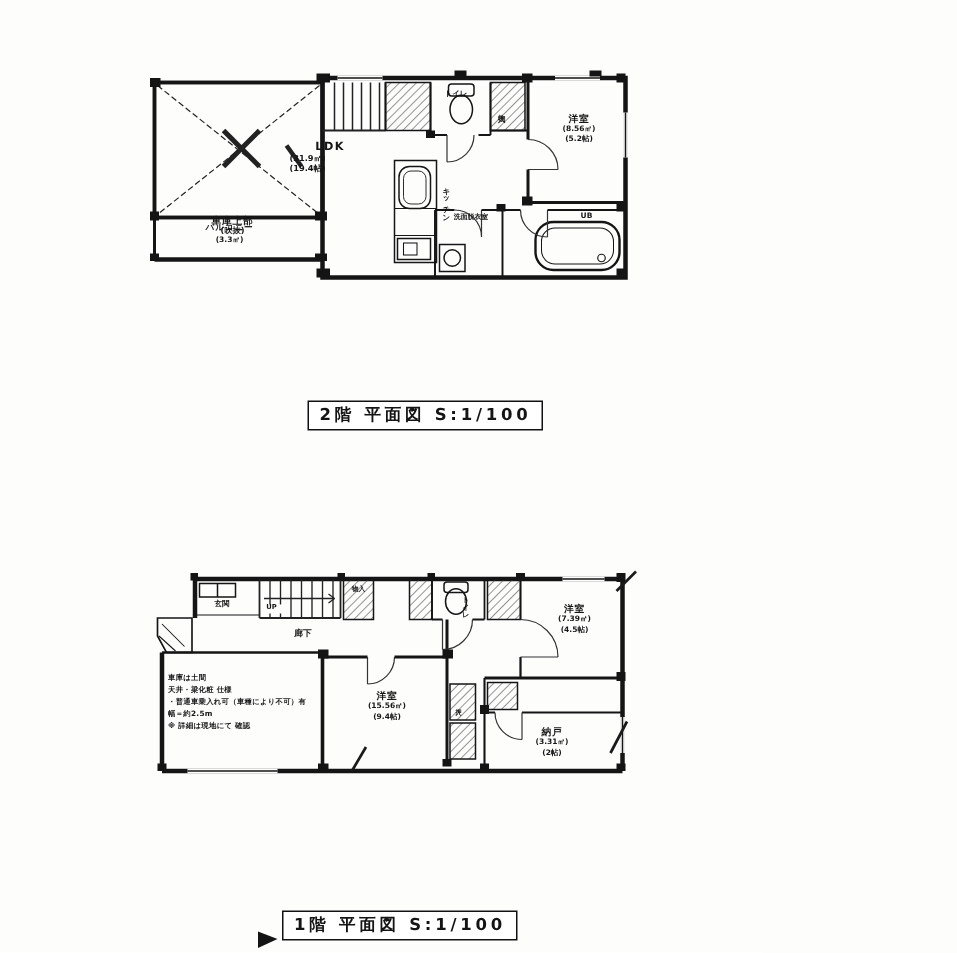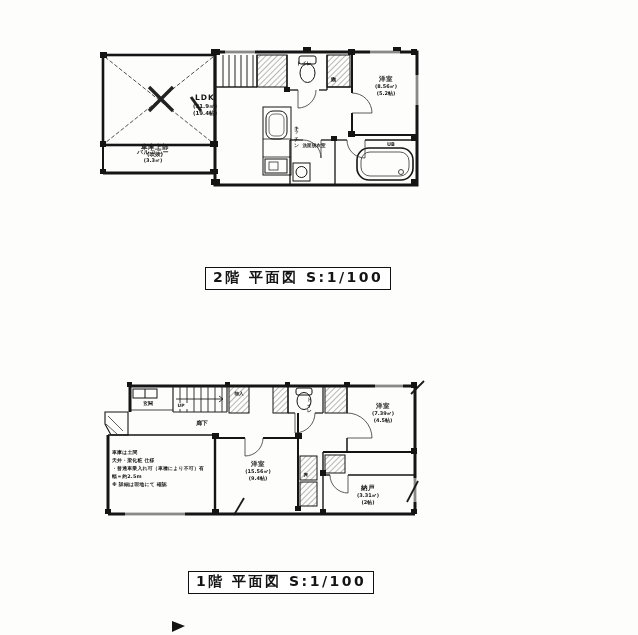--- a/index.html
+++ b/index.html
@@ -2,26 +2,26 @@
 <html><head>
 <meta charset="utf-8">
 <style>
   html,body{margin:0;padding:0;background:#ffffff;}
   .page{position:relative;width:638px;height:635px;background:#fdfdfc;overflow:hidden;
         font-family:"DejaVu Sans",sans-serif;color:#141414;}
   .plan{position:absolute;}
   .plan svg{position:absolute;left:0;top:0;}
   .lbl{position:absolute;text-align:center;line-height:1.3;color:#151515;}
   .rm{font-size:6.5px;font-weight:bold;letter-spacing:.5px;}
-  .rm-lg{font-size:7.5px;font-weight:bold;letter-spacing:1px;}
+  .rm-lg{font-size:7.5px;font-weight:bold;letter-spacing:1px;text-align:right;}
   .ar{font-size:5.5px;font-weight:bold;}
   .tny{font-size:5px;font-weight:bold;}
   .vert{writing-mode:vertical-rl;text-orientation:upright;letter-spacing:0;}
   .caption{position:absolute;border:1.6px solid #111;background:#fff;
-           font-size:14px;font-weight:bold;letter-spacing:2.5px;
+           font-size:11px;font-weight:bold;letter-spacing:2.5px;
            padding:1px 7px 2px 7px;white-space:nowrap;}
   .notes{position:absolute;text-align:left;font-size:4.9px;font-weight:bold;
          line-height:1.65;color:#161616;letter-spacing:.2px;}
   .tri{position:absolute;width:0;height:0;border-left:13px solid #141414;
        border-top:5px solid transparent;border-bottom:6px solid transparent;}
 </style>
 </head>
 <body>
 
 <div class="page">
@@ -308,16 +308,16 @@
     <div class="lbl vert" style="left:208px;top:81px;height:20px;font-size:4px;font-weight:bold;">押入</div>
     <div class="notes" style="left:17px;top:70px;width:102px;">
       <div>車庫は土間</div>
       <div>天井・梁化粧 仕様</div>
       <div>・普通車乗入れ可（車種により不可）有</div>
       <div>幅＝約2.5m</div>
       <div>※ 詳細は現地にて 確認</div>
     </div>
   </div>
 
-  <div class="caption" style="left:188px;top:571px;">1階 平面図 S:1/100</div>
+  <div class="caption" style="left:188px;top:607px;">1階 平面図 S:1/100</div>
   <div class="tri" style="left:172px;top:621px;"></div>
 
 </div>
 
 </body></html>

